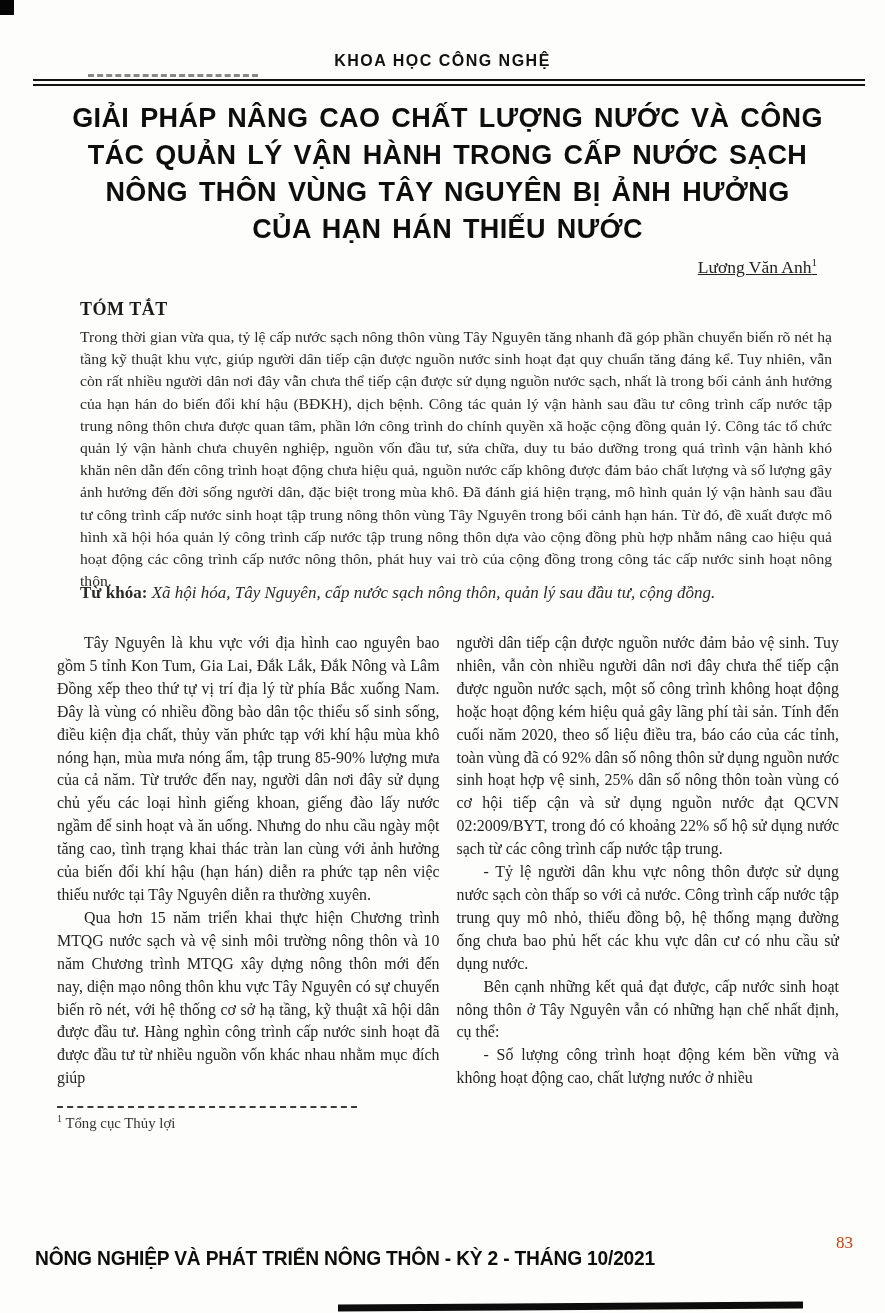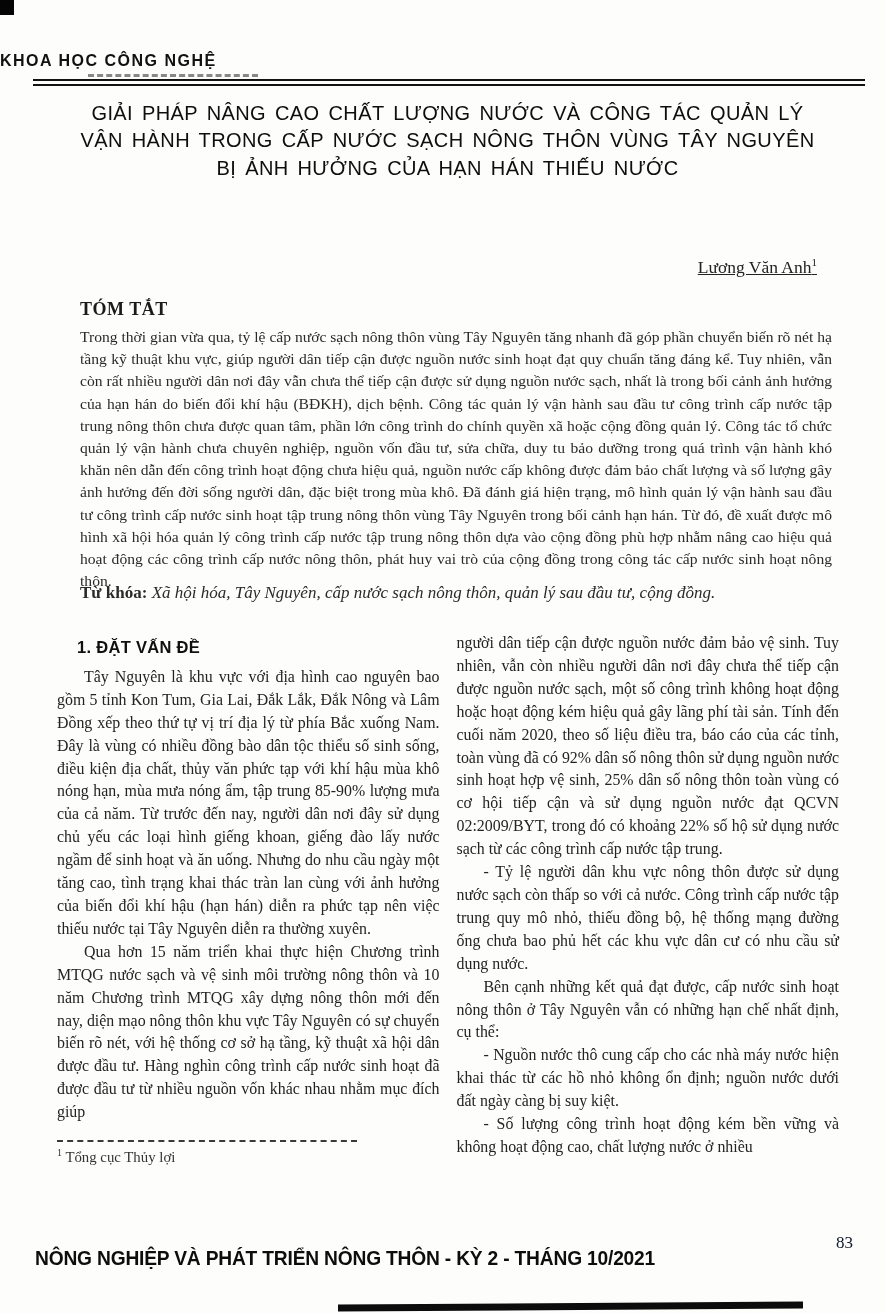--- a/index.html
+++ b/index.html
@@ -18,42 +18,42 @@
     position: absolute; top: 0; left: 0;
     width: 14px; height: 15px; background: #050505;
   }
   .bottom-bar {
     position: absolute; bottom: 3px; left: 338px;
     width: 465px; height: 7px; background: #0c0c0c;
     transform: rotate(-0.4deg);
   }
   .header-line {
     position: absolute; top: 52px; left: 0; right: 0;
-    text-align: left;
+    text-align: center;
     font-family: "Liberation Sans", sans-serif;
     font-weight: 800; font-size: 16px; letter-spacing: 1.5px;
     color: #111;
   }
   .double-rule {
     position: absolute; top: 79px; left: 33px; right: 20px;
     height: 3px;
     border-top: 2px solid #121212;
     border-bottom: 2px solid #121212;
   }
   .rule-smudge {
     position: absolute; top: 74px; left: 88px; width: 170px;
     border-top: 3px dashed #2a2a2a; opacity: .55;
   }
   .title {
     position: absolute; top: 100px; left: 72px; right: 62px;
     margin: 0;
     text-align: center;
     font-family: "Liberation Sans", sans-serif;
-    font-weight: 400;
-    font-size: 20px;
+    font-weight: 700;
+    font-size: 27px;
     line-height: 1.37;
     letter-spacing: 0.4px;
     word-spacing: 3px;
     color: #0e0e0e;
   }
   .author {
     position: absolute; top: 256px; right: 68px;
     font-size: 17.5px; color: #222; text-decoration: underline;
   }
   .author sup { font-size: 11px; }
@@ -98,21 +98,21 @@
   .footer-line {
     position: absolute; bottom: 43px; left: 35px;
     font-family: "Liberation Sans", sans-serif;
     font-weight: 800; font-size: 20px; letter-spacing: -0.2px;
     transform: scaleX(0.96); transform-origin: left;
     color: #0d0d0d;
     white-space: nowrap;
   }
   .page-number {
     position: absolute; bottom: 60px; right: 32px;
-    font-size: 17px; color: #0f172a;
+    font-size: 17px; color: #c2410c;
   }
 </style>
 </head>
 <body>
 
 <div class="page">
 
   <div class="corner-mark"></div>
 
   <div class="header-line">
@@ -131,34 +131,32 @@
 
   <p class="abstract-text">Trong thời gian vừa qua, tỷ lệ cấp nước sạch nông thôn vùng Tây Nguyên tăng nhanh đã góp phần chuyển biến rõ nét hạ tầng kỹ thuật khu vực, giúp người dân tiếp cận được nguồn nước sinh hoạt đạt quy chuẩn tăng đáng kể. Tuy nhiên, vẫn còn rất nhiều người dân nơi đây vẫn chưa thể tiếp cận được sử dụng nguồn nước sạch, nhất là trong bối cảnh ảnh hưởng của hạn hán do biến đổi khí hậu (BĐKH), dịch bệnh. Công tác quản lý vận hành sau đầu tư công trình cấp nước tập trung nông thôn chưa được quan tâm, phần lớn công trình do chính quyền xã hoặc cộng đồng quản lý. Công tác tổ chức quản lý vận hành chưa chuyên nghiệp, nguồn vốn đầu tư, sửa chữa, duy tu bảo dưỡng trong quá trình vận hành khó khăn nên dẫn đến công trình hoạt động chưa hiệu quả, nguồn nước cấp không được đảm bảo chất lượng và số lượng gây ảnh hưởng đến đời sống người dân, đặc biệt trong mùa khô. Đã đánh giá hiện trạng, mô hình quản lý vận hành sau đầu tư công trình cấp nước sinh hoạt tập trung nông thôn vùng Tây Nguyên trong bối cảnh hạn hán. Từ đó, đề xuất được mô hình xã hội hóa quản lý công trình cấp nước tập trung nông thôn dựa vào cộng đồng phù hợp nhằm nâng cao hiệu quả hoạt động các công trình cấp nước nông thôn, phát huy vai trò của cộng đồng trong công tác cấp nước sinh hoạt nông thôn.</p>
 
   <p class="keywords">
     <span class="kw-label">Từ khóa:</span>
     <span class="kw-text">Xã hội hóa, Tây Nguyên, cấp nước sạch nông thôn, quản lý sau đầu tư, cộng đồng.</span>
   </p>
 
   <div class="columns">
     <div class="col">
-      <h2 class="section-heading">1. ĐẶT VẤN ĐỀ</h2>
       <p>Tây Nguyên là khu vực với địa hình cao nguyên bao gồm 5 tỉnh Kon Tum, Gia Lai, Đắk Lắk, Đắk Nông và Lâm Đồng xếp theo thứ tự vị trí địa lý từ phía Bắc xuống Nam. Đây là vùng có nhiều đồng bào dân tộc thiểu số sinh sống, điều kiện địa chất, thủy văn phức tạp với khí hậu mùa khô nóng hạn, mùa mưa nóng ẩm, tập trung 85-90% lượng mưa của cả năm. Từ trước đến nay, người dân nơi đây sử dụng chủ yếu các loại hình giếng khoan, giếng đào lấy nước ngầm để sinh hoạt và ăn uống. Nhưng do nhu cầu ngày một tăng cao, tình trạng khai thác tràn lan cùng với ảnh hưởng của biến đổi khí hậu (hạn hán) diễn ra phức tạp nên việc thiếu nước tại Tây Nguyên diễn ra thường xuyên.</p>
       <p>Qua hơn 15 năm triển khai thực hiện Chương trình MTQG nước sạch và vệ sinh môi trường nông thôn và 10 năm Chương trình MTQG xây dựng nông thôn mới đến nay, diện mạo nông thôn khu vực Tây Nguyên có sự chuyển biến rõ nét, với hệ thống cơ sở hạ tầng, kỹ thuật xã hội dân được đầu tư. Hàng nghìn công trình cấp nước sinh hoạt đã được đầu tư từ nhiều nguồn vốn khác nhau nhằm mục đích giúp</p>
       <div class="footnote-rule"></div>
       <p class="footnote noindent" style="text-indent:0;">
         <sup>1</sup>
         <span>Tổng cục Thủy lợi</span>
       </p>
     </div>
     <div class="col">
       <p class="noindent">người dân tiếp cận được nguồn nước đảm bảo vệ sinh. Tuy nhiên, vẫn còn nhiều người dân nơi đây chưa thể tiếp cận được nguồn nước sạch, một số công trình không hoạt động hoặc hoạt động kém hiệu quả gây lãng phí tài sản. Tính đến cuối năm 2020, theo số liệu điều tra, báo cáo của các tỉnh, toàn vùng đã có 92% dân số nông thôn sử dụng nguồn nước sinh hoạt hợp vệ sinh, 25% dân số nông thôn toàn vùng có cơ hội tiếp cận và sử dụng nguồn nước đạt QCVN 02:2009/BYT, trong đó có khoảng 22% số hộ sử dụng nước sạch từ các công trình cấp nước tập trung.</p>
       <p>- Tỷ lệ người dân khu vực nông thôn được sử dụng nước sạch còn thấp so với cả nước. Công trình cấp nước tập trung quy mô nhỏ, thiếu đồng bộ, hệ thống mạng đường ống chưa bao phủ hết các khu vực dân cư có nhu cầu sử dụng nước.</p>
       <p>Bên cạnh những kết quả đạt được, cấp nước sinh hoạt nông thôn ở Tây Nguyên vẫn có những hạn chế nhất định, cụ thể:</p>
-      <p>- Nguồn nước thô cung cấp cho các nhà máy nước hiện khai thác từ các hồ nhỏ không ổn định; nguồn nước dưới đất ngày càng bị suy kiệt.</p>
       <p>- Số lượng công trình hoạt động kém bền vững và không hoạt động cao, chất lượng nước ở nhiều</p>
     </div>
   </div>
 
   <div class="footer-line">NÔNG NGHIỆP VÀ PHÁT TRIỂN NÔNG THÔN - KỲ 2 - THÁNG 10/2021</div>
   <div class="page-number">83</div>
 
   <div class="bottom-bar"></div>
 
 </div>

